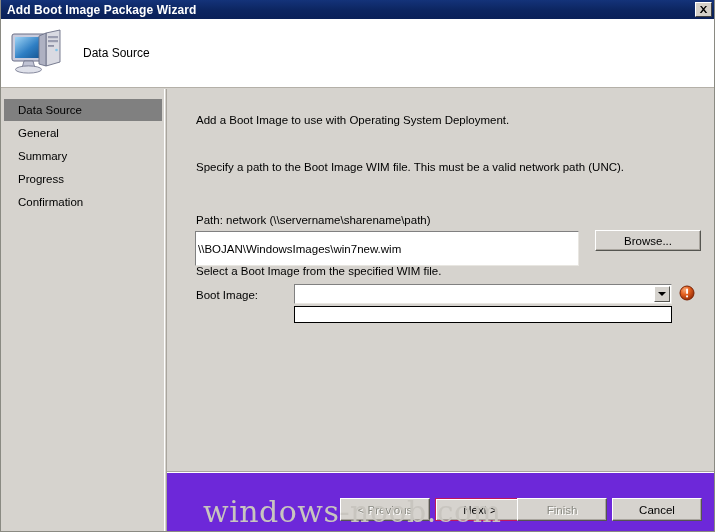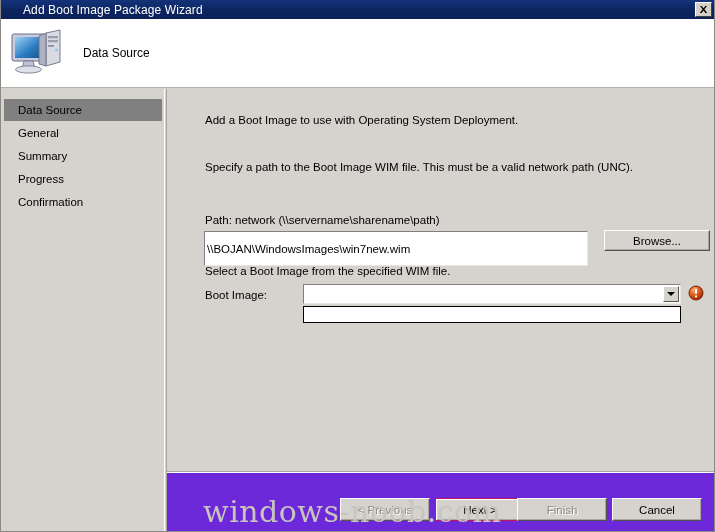--- a/index.html
+++ b/index.html
@@ -31,26 +31,25 @@
     position: absolute;
     left: 0; top: 0;
     width: 715px;
     height: 19px;
     background: linear-gradient(to bottom, #14337a 0%, #0c2560 55%, #0a2058 100%);
     display: flex;
     align-items: center;
   }
   #title-bar-text {
     color: #ffffff;
-    font-weight: normal;
+    font-weight: bold;
     font-size: 12px;
     padding-left: 6px;
     letter-spacing: 0.1px;
     white-space: nowrap;
-    margin-left: 16px;
   }
   #title-close-button {
     position: absolute;
     right: 4px;
     top: 2px;
     width: 17px;
     height: 15px;
     background: #d4d0c8;
     border-top: 1px solid #ffffff;
     border-left: 1px solid #ffffff;
@@ -127,21 +126,21 @@
   #content-pane {
     position: absolute;
     left: 166px;
     top: 89px;
     right: 0;
     bottom: 0;
     background: #d6d3ce;
   }
   #content-inner {
     position: absolute;
-    left: 13px; top: 0; right: 0;
+    left: 4px; top: 0; right: 0;
     height: 382px;
   }
   .intro-line {
     position: absolute;
     left: 25px;
     font-size: 11.5px;
     white-space: nowrap;
   }
   #intro-line-1 { top: 25px; }
   #intro-line-2 { top: 72px; }

